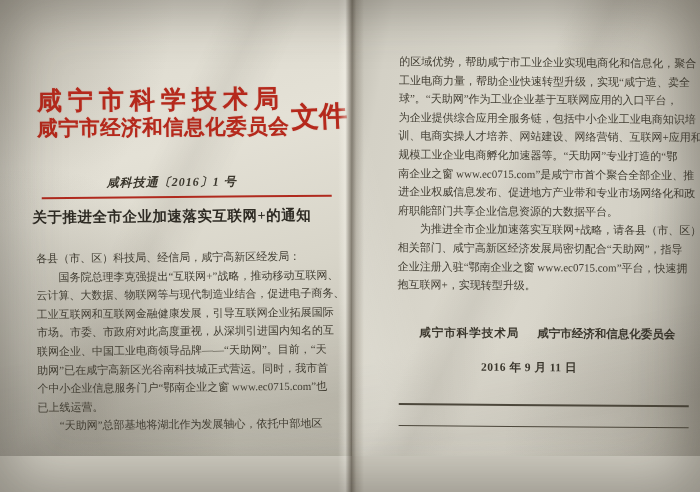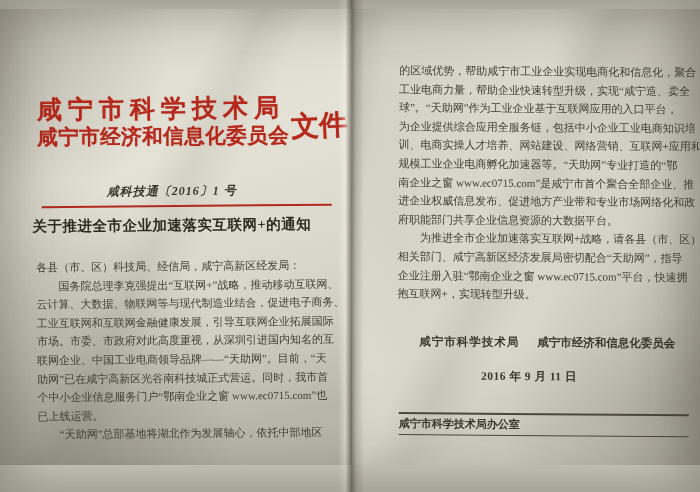--- a/index.html
+++ b/index.html
@@ -6,21 +6,21 @@
   body{
     width:700px;height:492px;overflow:hidden;
     background:#2a2722;
     font-family:"Liberation Serif", serif;
   }
   .photo{
     position:relative;width:700px;height:492px;overflow:hidden;
     background:#cfccc1;
   }
   
-  .page{position:absolute;top:9px;height:456px;}
+  .page{position:absolute;top:0;height:456px;}
   .page-left{
     left:0;width:352px;
     background:
       radial-gradient(ellipse at 10% 100%, rgba(95,90,80,0.45), rgba(0,0,0,0) 45%),
       radial-gradient(ellipse at 0% 0%, rgba(110,104,92,0.35), rgba(0,0,0,0) 35%),
       linear-gradient(165deg,#dcd9ce 0%,#e4e1d6 35%,#d8d5c9 62%,#c6c3b7 85%,#b5b2a6 100%);
   }
   .page-right{
     left:352px;width:348px;
     background:
@@ -171,21 +171,20 @@
       <div class="sig-row">
         <span class="sig-left">咸宁市科学技术局</span>
         <span class="sig-right">咸宁市经济和信息化委员会</span>
       </div>
 
       <div class="sig-date">2016 年 9 月 11 日</div>
 
       <div class="footer">
         <div class="rule rule-top"></div>
         <div class="frow">
-          <span>咸宁市科学技术局办公室</span>
         </div>
         <div class="rule rule-bottom"></div>
       </div>
 
     </div>
   </div>
 
   <div class="crease"></div>
   <div class="vignette"></div>
 </div>

